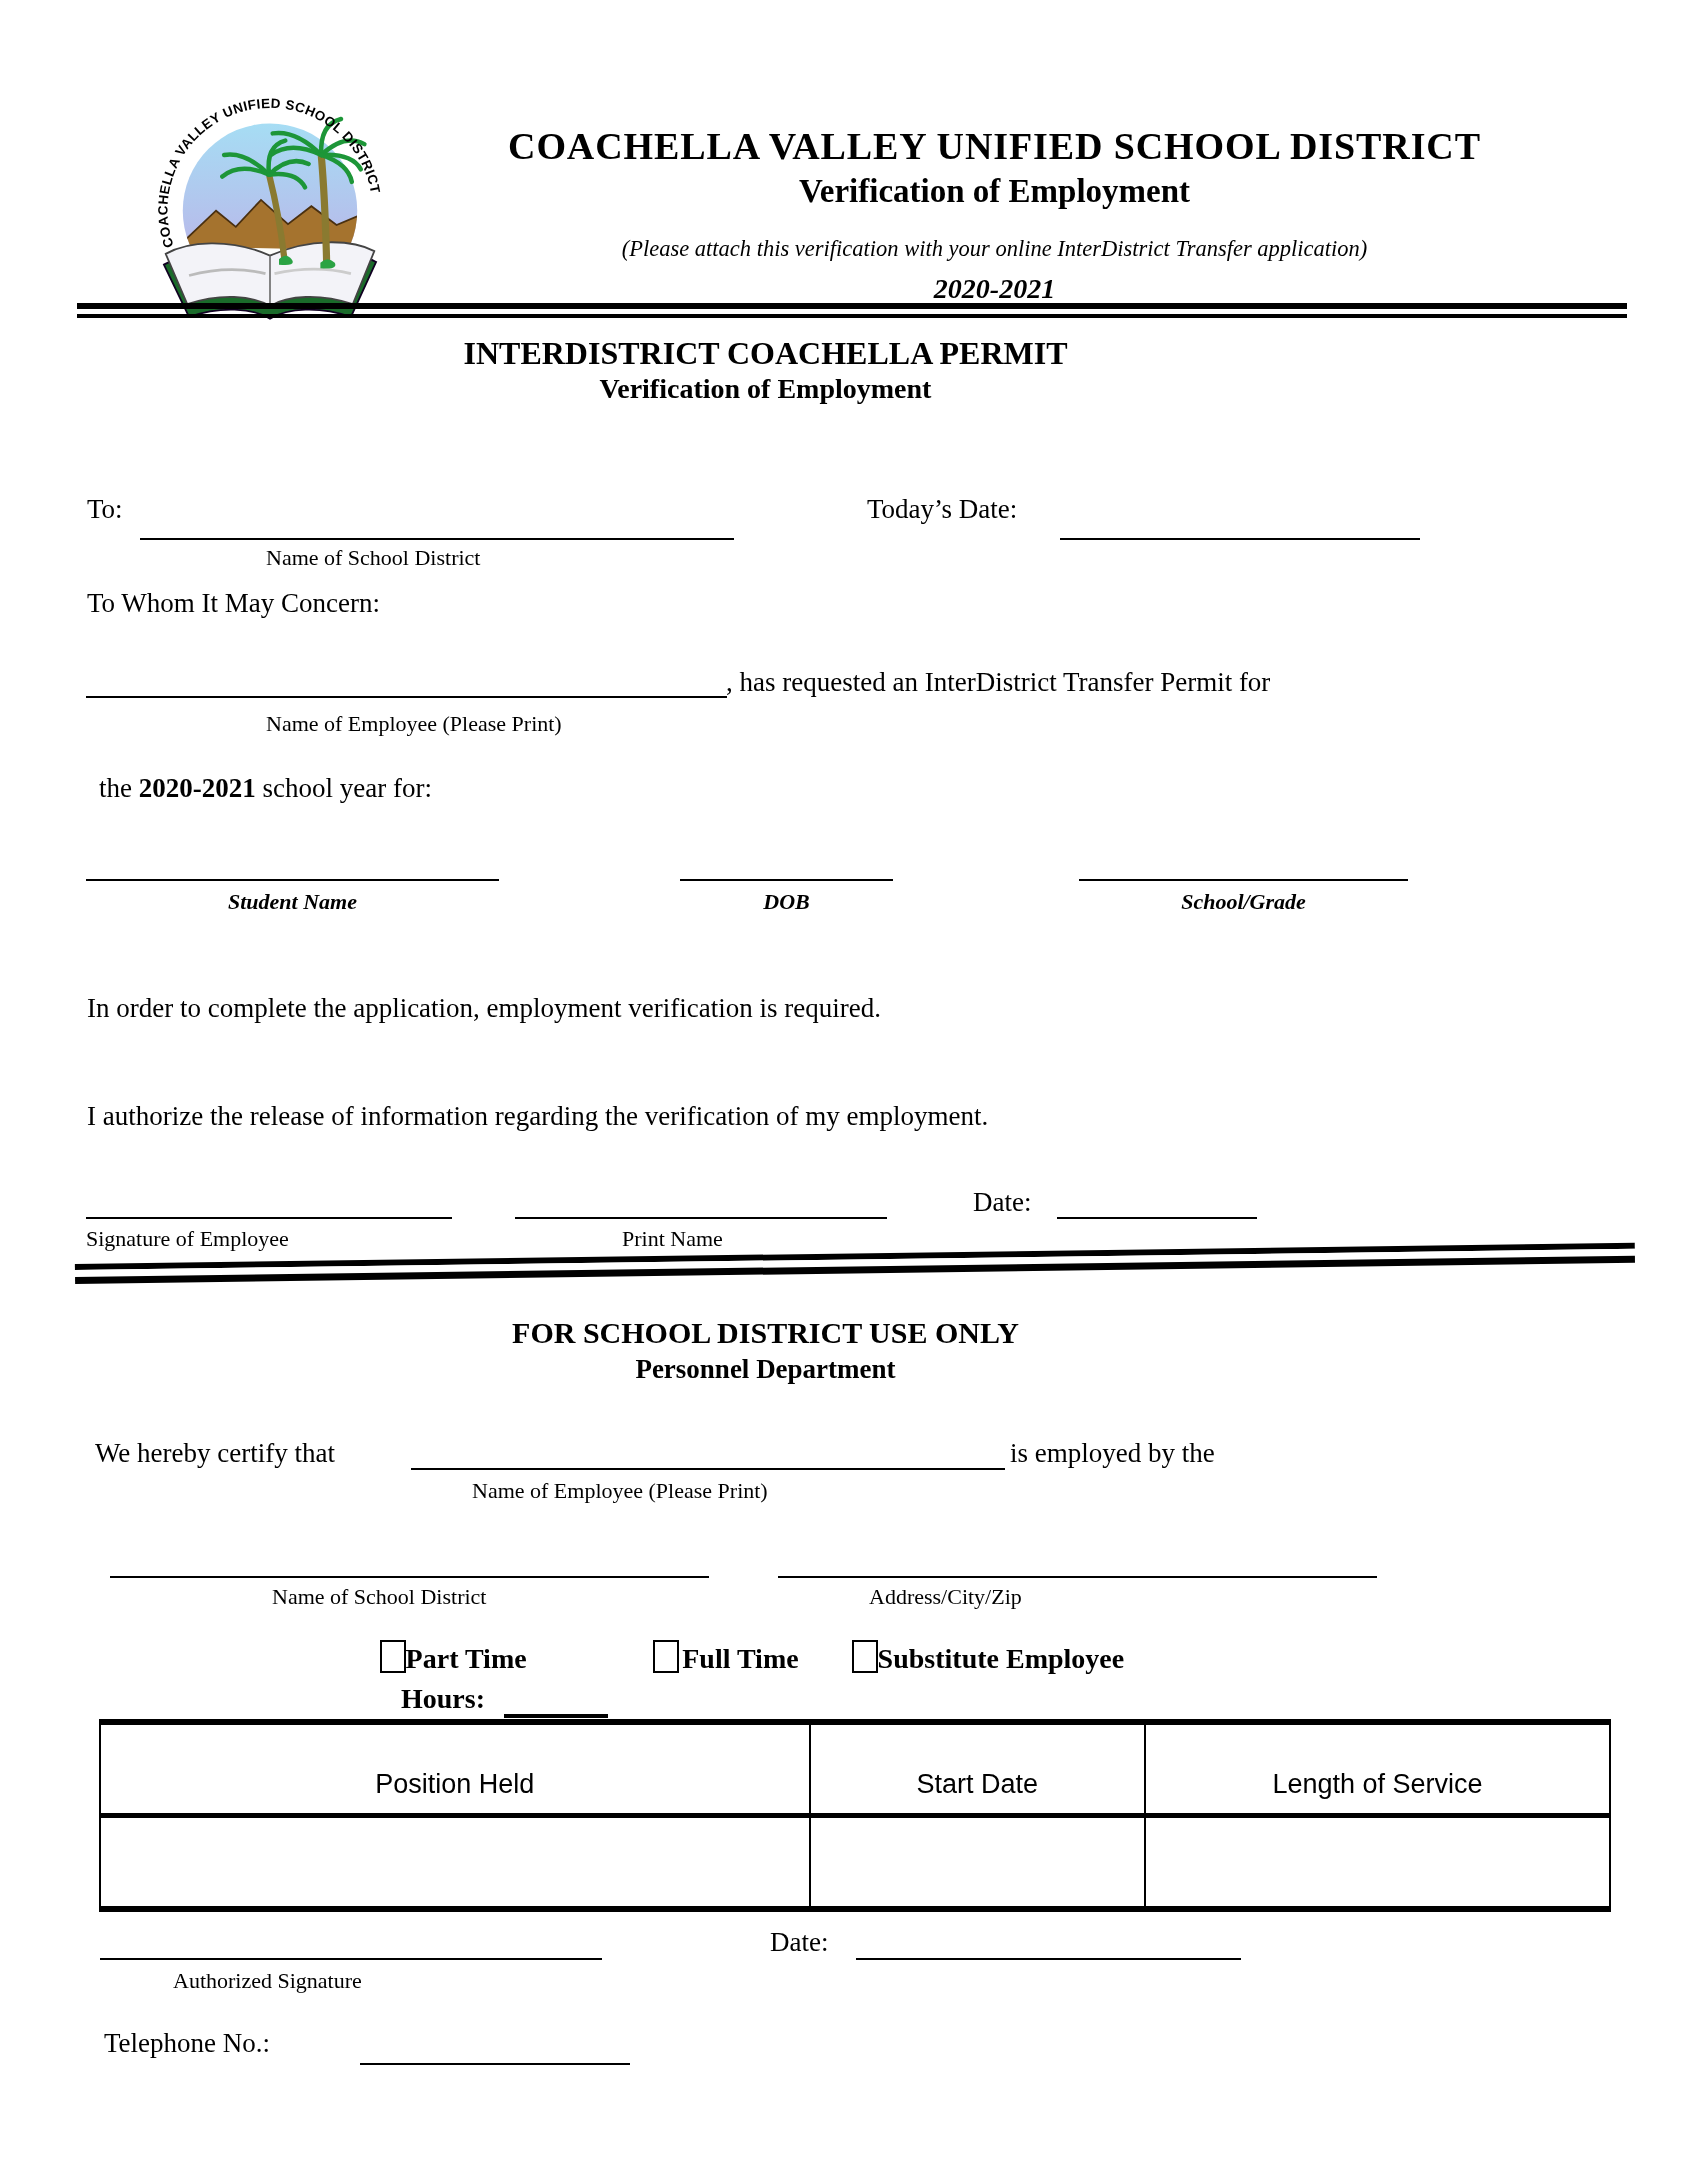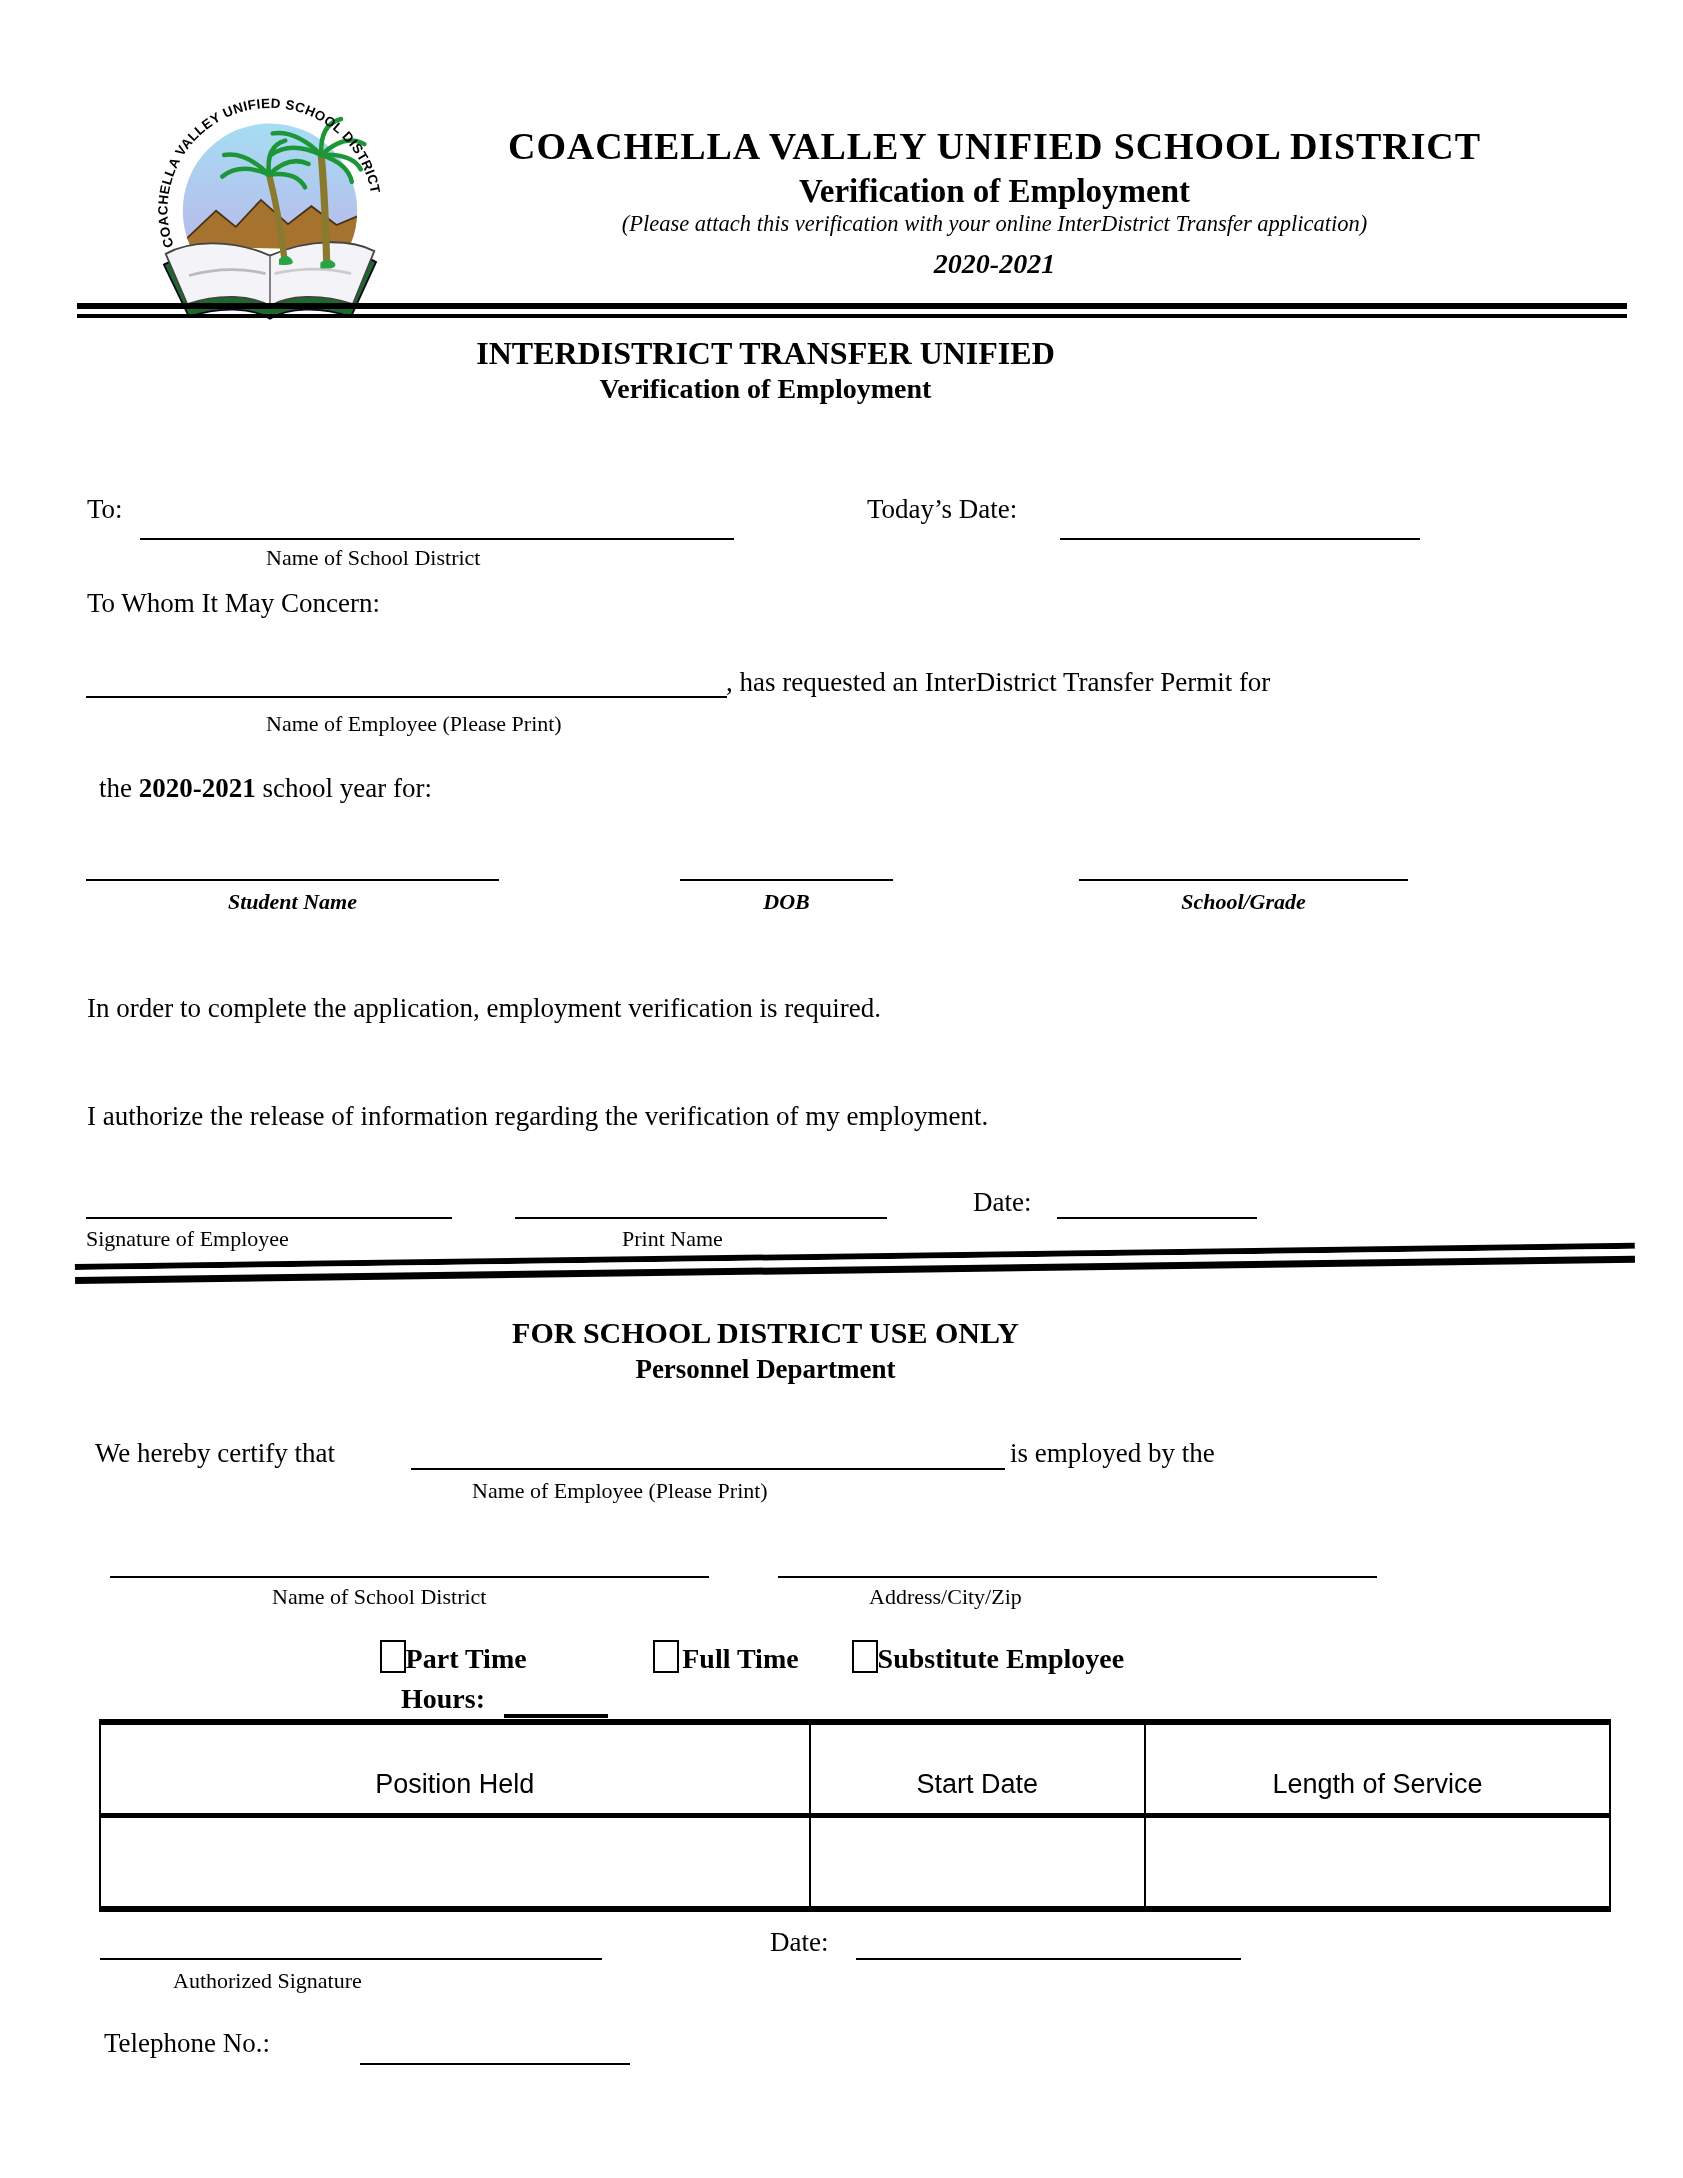--- a/index.html
+++ b/index.html
@@ -16,21 +16,21 @@
             border-top:6.3px solid #000;border-bottom:4.5px solid #000;}
   .slant{position:absolute;left:75px;top:1264px;width:1560px;
          transform:rotate(-0.78deg);transform-origin:left center;}
   .slant .bar1{height:6.3px;background:#000;}
   .slant .gap{height:7.2px;background:#fff;}
   .slant .bar2{height:6.3px;background:#000;}
   .center-col{position:absolute;left:77px;width:1377px;text-align:center;white-space:nowrap;}
   .hdr-col{position:absolute;left:396px;top:124px;width:1197px;text-align:center;}
   .hdr-district{font-size:38px;font-weight:bold;letter-spacing:0.9px;white-space:nowrap;}
   .hdr-title{font-size:33px;font-weight:bold;margin-top:5.4px;}
-  .hdr-note{font-size:22.5px;font-style:italic;margin-top:1px;text-align:center;}
+  .hdr-note{font-size:22.5px;font-style:italic;margin-top:26px;text-align:center;}
   .hdr-year{font-size:28px;font-weight:bold;font-style:italic;margin-top:10.8px;}
   .checkbox{display:inline-block;width:21.6px;height:29px;border:2.7px solid #000;
             vertical-align:-5.4px;background:#fff;}
   .cb-label{font-size:28px;font-weight:bold;white-space:nowrap;}
   table.svc{position:absolute;left:99px;top:1719px;width:1512px;
             border-collapse:collapse;table-layout:fixed;}
   table.svc{border-top:6.3px solid #000;border-bottom:6.3px solid #000;
             border-left:2.7px solid #000;border-right:2.7px solid #000;}
   table.svc th{border-left:2.7px solid #000;border-right:2.7px solid #000;
                border-bottom:5.4px solid #000;height:74px;vertical-align:bottom;
@@ -101,21 +101,21 @@
 
 <div class="hdr-col">
   <div class="hdr-district">COACHELLA VALLEY UNIFIED SCHOOL DISTRICT</div>
   <div class="hdr-title">Verification of Employment</div>
   <div class="hdr-note">(Please attach this verification with your online InterDistrict Transfer application)</div>
   <div class="hdr-year">2020-2021</div>
 </div>
 
 <div class="rule-top"></div>
 
-<div class="center-col b" style="top:335px;font-size:32px;">INTERDISTRICT TRANSFER UNIFIED</div>
+<div class="center-col b" style="top:335px;font-size:32px;">INTERDISTRICT COACHELLA PERMIT</div>
 <div class="center-col b" style="top:373px;font-size:28px;">Verification of Employment</div>
 
 <div class="abs txt" style="left:87px;top:493px;">To:</div>
 <div class="line" style="left:140px;top:538px;width:594px;"></div>
 <div class="abs txt" style="left:867px;top:493px;">Today’s Date:</div>
 <div class="line" style="left:1060px;top:538px;width:360px;"></div>
 <div class="abs cap" style="left:266px;top:545px;">Name of School District</div>
 
 <div class="abs txt" style="left:87px;top:587px;">To Whom It May Concern:</div>
 

